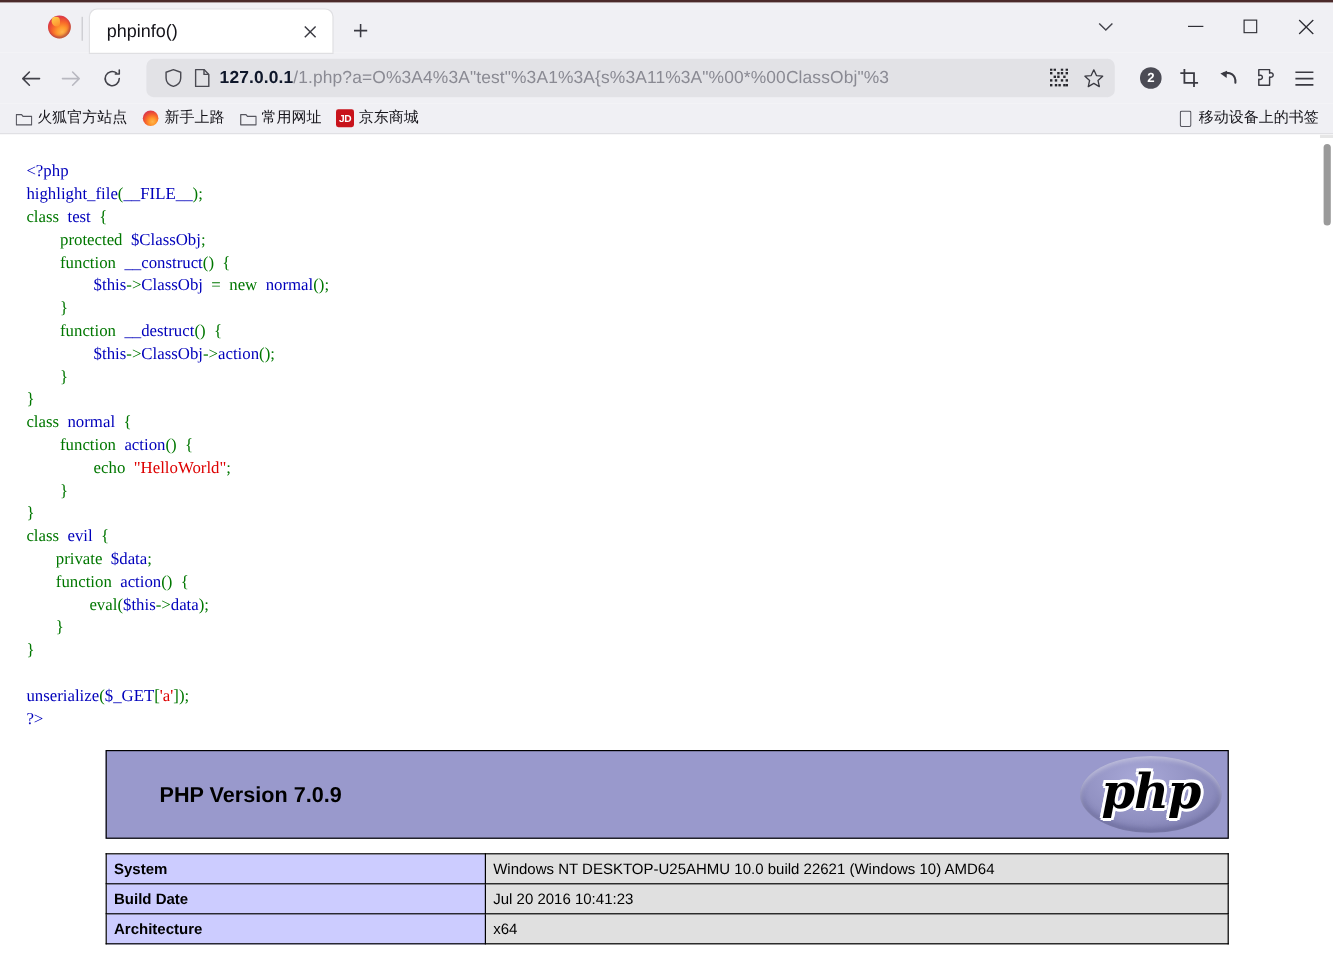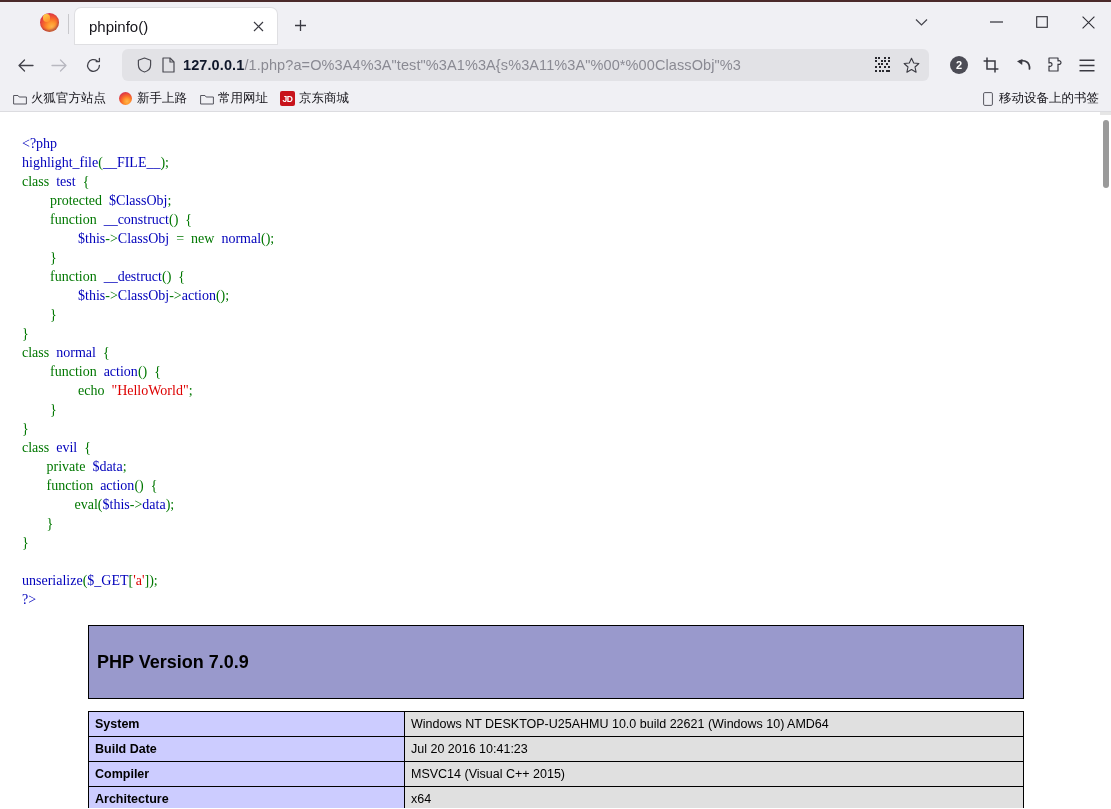--- a/index.html
+++ b/index.html
@@ -195,21 +195,21 @@
   }
   #php-banner {
     height: 74px;
     background: #9999cc;
     border: 1px solid #000000;
     display: flex; align-items: center; justify-content: space-between;
     padding: 0 4px 0 8px;
     position: relative;
   }
   #php-version {
-    font-size: 18px; font-weight: bold; color: #000000;
+    font-size: 18px; font-weight: bold; color: #000000; margin-left: 36px;
   }
   #php-logo {
     width: 120px; height: 67px;
     display: flex; align-items: center; justify-content: center;
     position: relative;
   }
   #php-logo .ell {
     width: 118px; height: 64px; border-radius: 50%;
     background: radial-gradient(ellipse at 42% 30%, #a9a9d8 0%, #8f8fc0 55%, #7f7fb2 100%);
     display: flex; align-items: center; justify-content: center;
@@ -491,37 +491,38 @@
 <span class="c-def">       </span><span class="c-kw">}</span>
 <span class="c-kw">}</span>
 <span class="c-def"></span>
 <span class="c-var">unserialize</span><span class="c-kw">(</span><span class="c-var">$_GET</span><span class="c-kw">[</span><span class="c-str">'a'</span><span class="c-kw">]);</span>
 <span class="c-var">?&gt;</span></pre>
 
   <div id="phpinfo">
 
     <div id="php-banner">
       <div id="php-version">PHP Version 7.0.9</div>
+      <div id="php-logo">
+        <div class="ell">
+            <span>php</span>
+          </div>
+      </div>
     </div>
 
     <table id="php-table">
       <tbody id="php-table-body">
           <tr>
             <td class="k">System</td>
             <td class="v">Windows NT DESKTOP-U25AHMU 10.0 build 22621 (Windows 10) AMD64</td>
           </tr>
           <tr>
             <td class="k">Build Date</td>
             <td class="v">Jul 20 2016 10:41:23</td>
           </tr>
           <tr>
-            <td class="k">Compiler</td>
-            <td class="v">MSVC14 (Visual C++ 2015)</td>
-          </tr>
-          <tr>
             <td class="k">Architecture</td>
             <td class="v">x64</td>
           </tr>
         </tbody>
     </table>
   </div>
 
   <div id="pagescroll">
     <div id="pagescroll-top"></div>
     <div id="pagescroll-thumb"></div>

